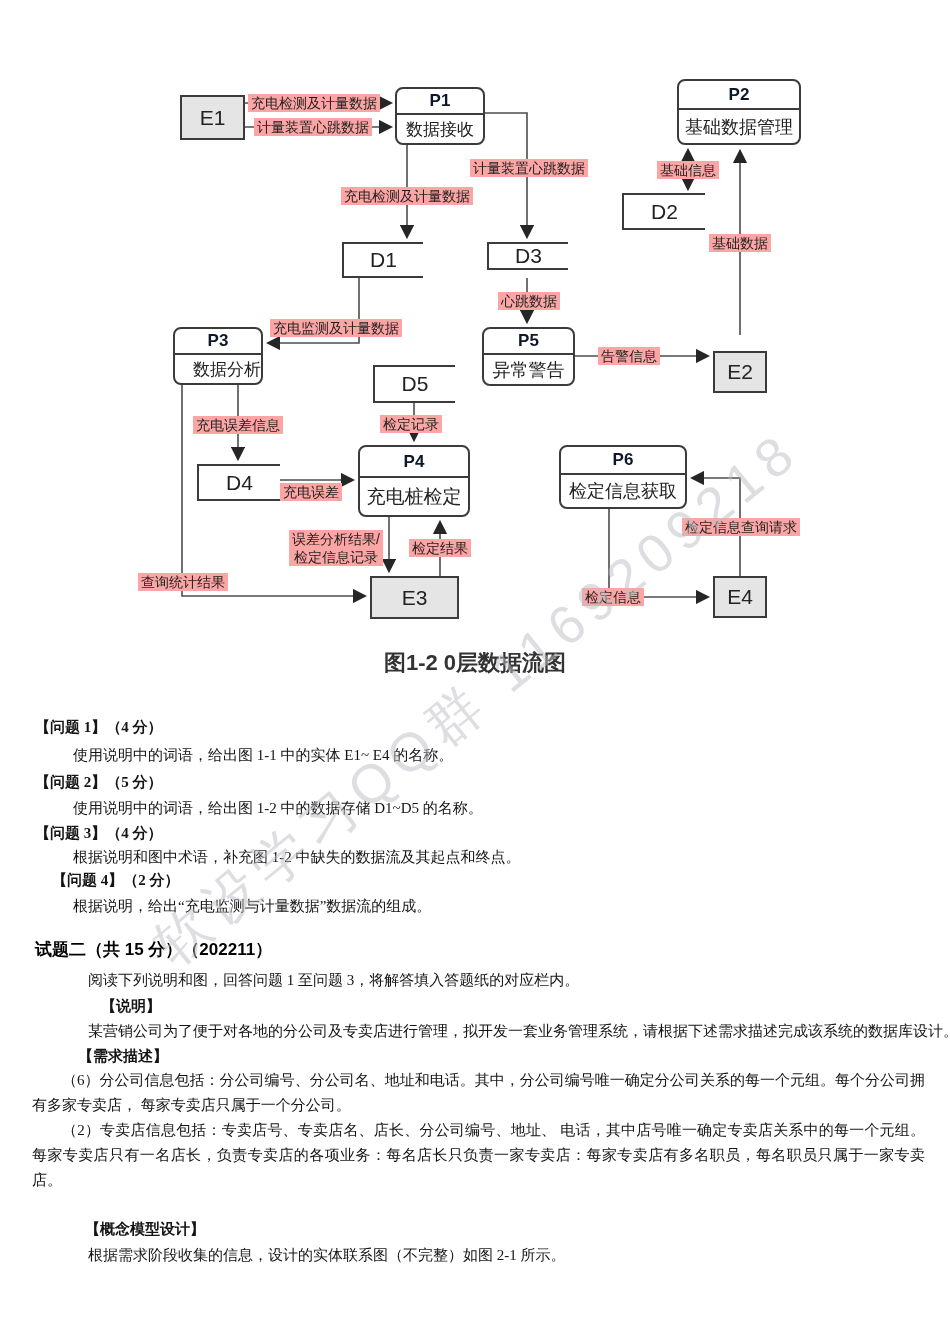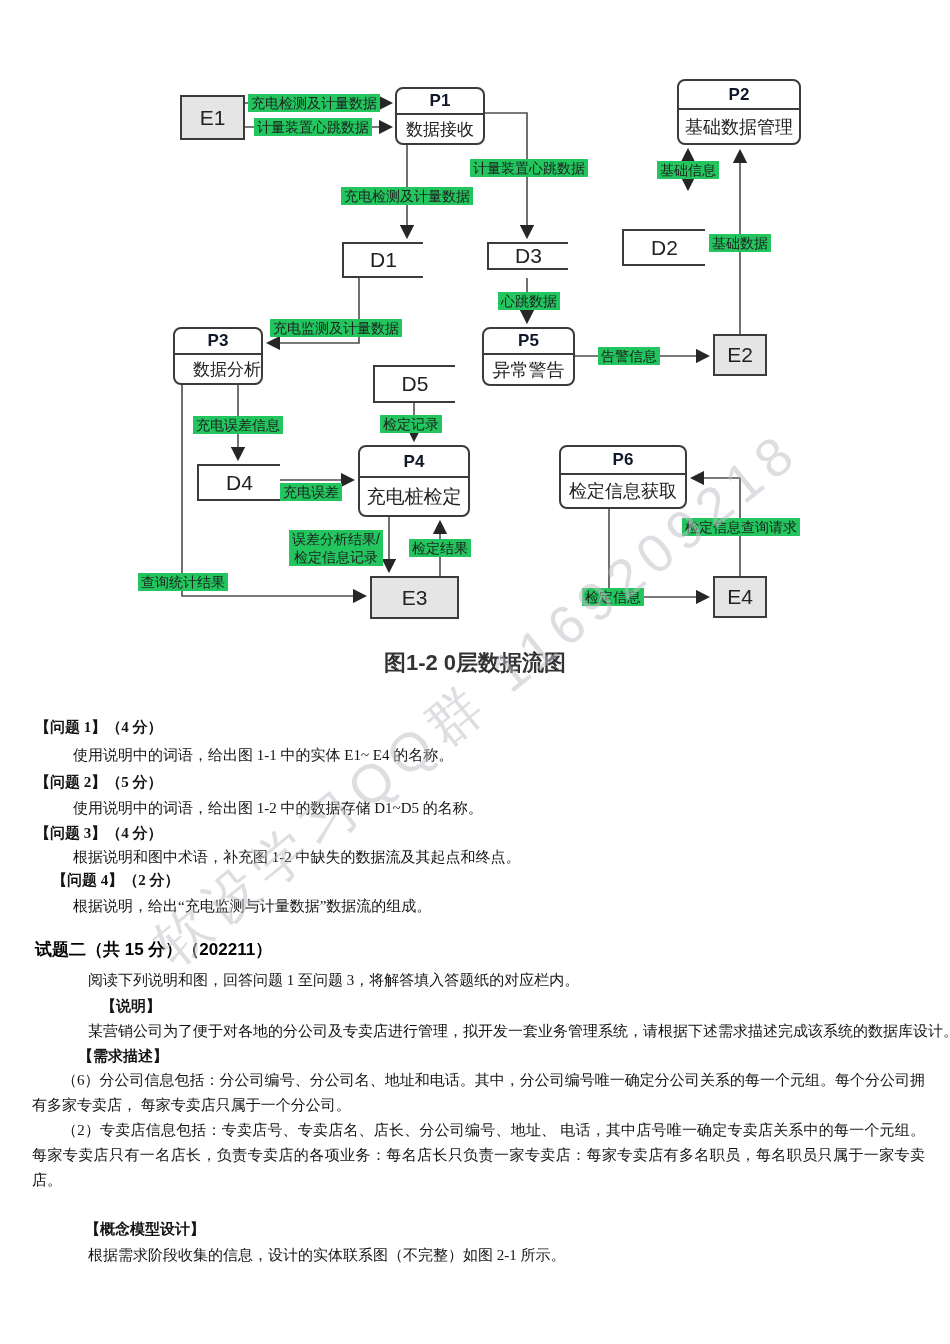--- a/index.html
+++ b/index.html
@@ -14,21 +14,21 @@
            font-size:17px;display:flex;align-items:center;justify-content:center;color:#0f172a;}
   .proc-label{flex:1;display:flex;align-items:center;justify-content:center;
               font-size:18px;color:#222;white-space:nowrap;}
   .ent{position:absolute;border:2px solid #3b3b3b;background:#e5e5e5;display:flex;align-items:center;
        justify-content:center;font-size:21px;color:#222;z-index:2;box-sizing:border-box;
        font-family:"Liberation Sans",sans-serif;}
   .store{position:absolute;border-top:2px solid #3b3b3b;border-left:2px solid #3b3b3b;
          border-bottom:2px solid #3b3b3b;background:#fff;display:flex;align-items:center;
          justify-content:center;font-size:21px;color:#222;z-index:2;box-sizing:border-box;
          font-family:"Liberation Sans",sans-serif;}
-  .flow{position:absolute;transform:translate(-50%,-50%);background:#22c55e;padding:0 3px;
+  .flow{position:absolute;transform:translate(-50%,-50%);background:#fca5a5;padding:0 3px;
         font-size:14px;color:#1f1f1f;white-space:pre-line;text-align:center;line-height:18px;
         z-index:3;font-family:"Liberation Sans",sans-serif;}
   #fig-caption{position:absolute;left:475px;top:648px;transform:translateX(-50%);
                font-size:22px;font-weight:600;color:#333;white-space:nowrap;z-index:3;
                font-family:"Liberation Sans",sans-serif;}
   
   #watermark{position:absolute;left:140px;top:925px;transform-origin:0 0;transform:rotate(-39deg);
              font-size:54px;letter-spacing:8px;color:#bfbfc6;opacity:0.5;white-space:nowrap;
              z-index:6;pointer-events:none;font-family:"Liberation Sans",sans-serif;}
   
@@ -67,34 +67,34 @@
       <polyline points="740,335 740,151" marker-end="url(#arr)"></polyline>
       <polyline points="688,189 688,150" marker-start="url(#arr)" marker-end="url(#arr)"></polyline>
       <polyline points="609,509 609,597 708,597" marker-end="url(#arr)"></polyline>
       <polyline points="740,576 740,478 692,478" marker-end="url(#arr)"></polyline>
     </g>
   </svg>
 
   <div class="ent" style="left:180px;top:95px;width:65px;height:45px;">
       <span>E1</span>
     </div>
-  <div class="ent" style="left:713px;top:334px;width:54px;height:42px;">
+  <div class="ent" style="left:713px;top:351px;width:54px;height:42px;">
       <span>E2</span>
     </div>
   <div class="ent" style="left:370px;top:576px;width:89px;height:43px;">
       <span>E3</span>
     </div>
   <div class="ent" style="left:713px;top:576px;width:54px;height:42px;">
       <span>E4</span>
     </div>
 
   <div class="store" style="left:342px;top:242px;width:81px;height:36px;">
       <span>D1</span>
     </div>
-  <div class="store" style="left:622px;top:193px;width:83px;height:37px;margin-top:36px;">
+  <div class="store" style="left:622px;top:193px;width:83px;height:37px;">
       <span>D2</span>
     </div>
   <div class="store" style="left:487px;top:242px;width:81px;height:28px;">
       <span>D3</span>
     </div>
   <div class="store" style="left:197px;top:464px;width:83px;height:37px;">
       <span>D4</span>
     </div>
   <div class="store" style="left:373px;top:365px;width:82px;height:38px;">
       <span>D5</span>

